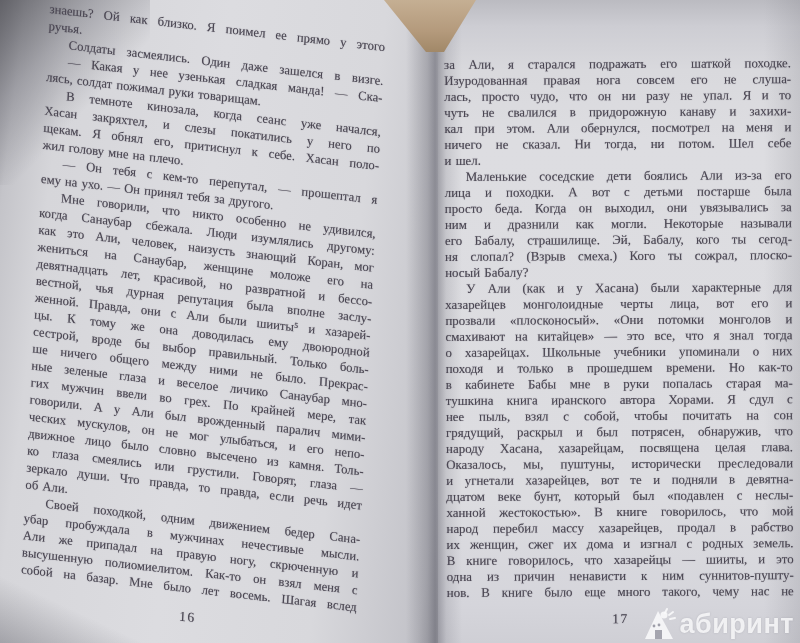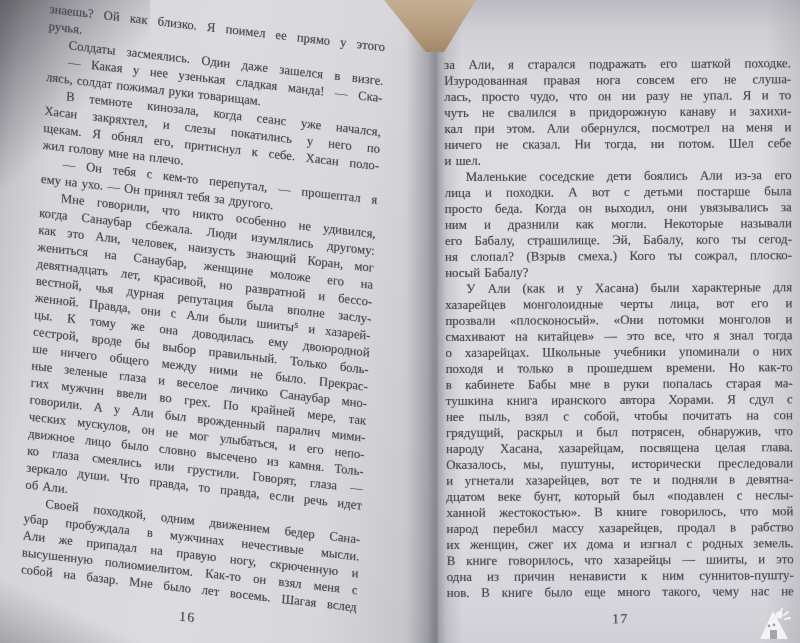--- a/index.html
+++ b/index.html
@@ -139,15 +139,16 @@
         <line x1="22" y1="7" x2="24" y2="3"></line>
         <line x1="26" y1="9" x2="30" y2="6"></line>
         <line x1="27" y1="13" x2="32" y2="12"></line>
       </g>
       <path d="M15 5 L30 33 H2 Z" fill="rgba(250,250,252,.85)"></path>
       <circle cx="21" cy="9" r="3.5" fill="rgba(250,250,252,.85)"></circle>
       <rect x="12" y="24" width="7" height="9" fill="rgba(150,150,162,.85)"></rect>
       <circle cx="11" cy="20" r="1.4" fill="rgba(150,150,162,.9)"></circle>
       <circle cx="16" cy="19" r="1.4" fill="rgba(150,150,162,.9)"></circle>
     </svg>
+    <span class="wm-text">абиринт</span>
   </div>
 
 </div>
 
 </body></html>

